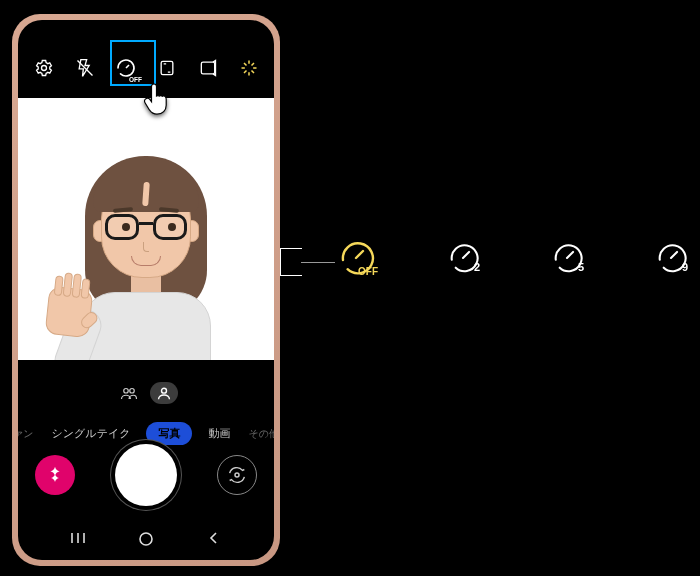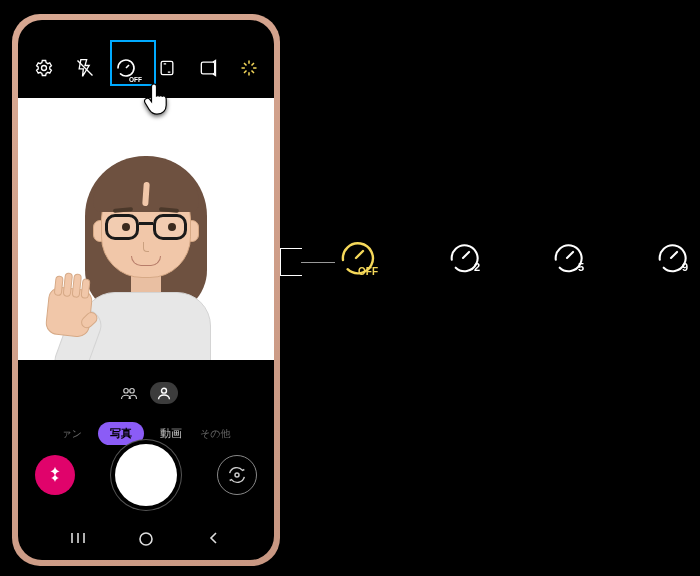--- a/index.html
+++ b/index.html
@@ -208,21 +208,21 @@
     justify-content: center;
     gap: 14px;
     font-size: 11px;
     color: #c9c9c9;
     white-space: nowrap;
     padding: 0 8px;
   }
   .mode { padding: 4px 2px; }
   .mode.edge { opacity: .5; font-size: 10px; }
   .mode.active {
-    background: #8b5cf6;
+    background: #1d4ed8;
     color: #000;
     border-radius: 14px;
     padding: 4px 12px;
     font-weight: 600;
   }
 
   
   .shutter-row {
     position: absolute;
     bottom: 54px;
@@ -409,20 +409,21 @@
       <div class="pill active">
         <svg width="16" height="14" viewBox="0 0 20 18" fill="none" stroke="currentColor" stroke-width="1.8">
           <circle cx="10" cy="6" r="3.2"></circle>
           <path d="M3 17c0-3.4 3.2-5.5 7-5.5s7 2.1 7 5.5"></path>
         </svg>
       </div>
     </div>
 
     <div class="modes">
       <span class="mode edge">ァン</span>
+      <span class="mode">シングルテイク</span>
       <span class="mode active">写真</span>
       <span class="mode">動画</span>
       <span class="mode edge">その他</span>
     </div>
 
     <div class="shutter-row">
       <div class="thumb-btn">
         <svg width="22" height="22" viewBox="0 0 24 24" fill="#fff">
           <path d="M12 3c.7 2.7 2.3 4.3 5 5-2.7.7-4.3 2.3-5 5-.7-2.7-2.3-4.3-5-5 2.7-.7 4.3-2.3 5-5Zm0 8c.6 2.3 2 3.7 4.3 4.3-2.3.6-3.7 2-4.3 4.3-.6-2.3-2-3.7-4.3-4.3 2.3-.6 3.7-2 4.3-4.3Z"></path>
         </svg>

